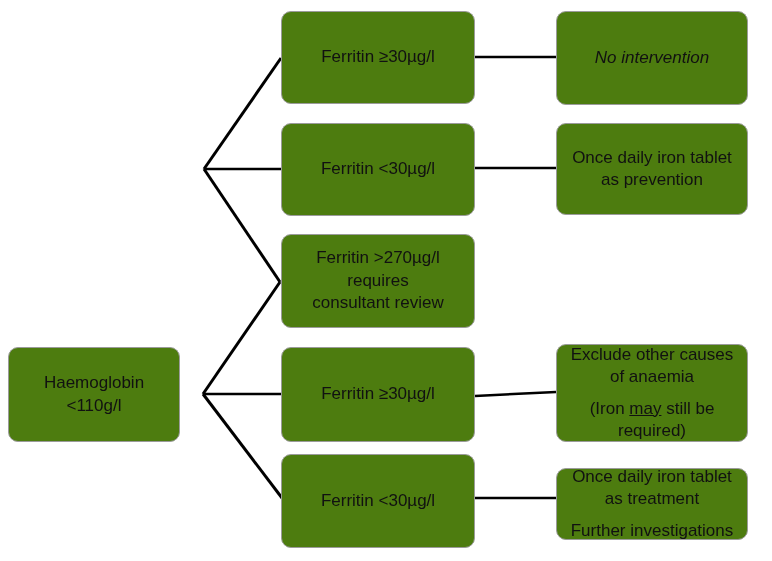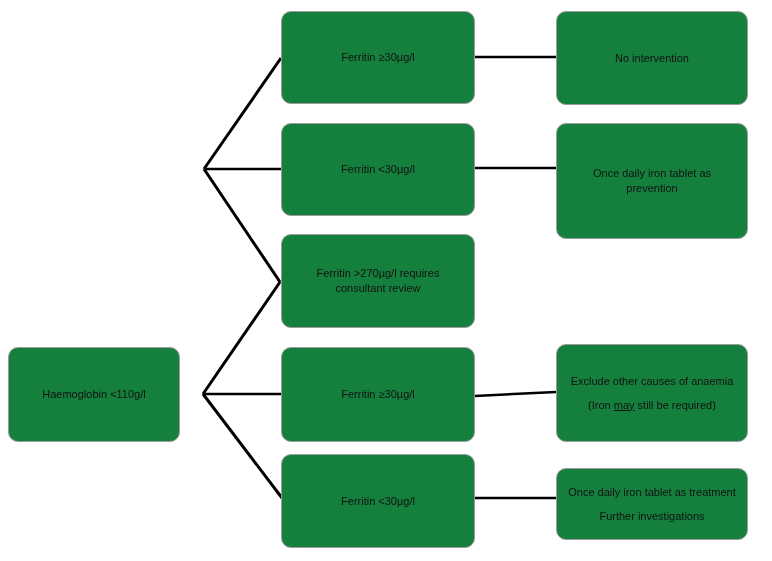--- a/index.html
+++ b/index.html
@@ -19,48 +19,48 @@
   .connectors {
     position: absolute;
     left: 0;
     top: 0;
     width: 772px;
     height: 561px;
   }
   .node {
     position: absolute;
     box-sizing: border-box;
-    background: #15803d;
+    background: #4d7c0f;
     border: 1px solid #9b9b9b;
     border-radius: 10px;
     display: flex;
     flex-direction: column;
     align-items: center;
     justify-content: center;
     text-align: center;
-    font-size: 11px;
+    font-size: 17px;
     line-height: 1.32;
     padding: 6px 12px;
   }
   .node p { margin: 0; }
   .node p + p { margin-top: 9px; }
   .u { text-decoration: underline; }
 
   
   .hb-high  { left: 8px;   top: 122px; width: 196px; height: 95px; }
   .hb-low   { left: 8px;   top: 347px; width: 172px; height: 95px; }
   
   .fe-ge30-top { left: 281px; top: 11px;  width: 194px; height: 93px; }
   .fe-lt30-top { left: 281px; top: 123px; width: 194px; height: 93px; }
   .fe-gt270    { left: 281px; top: 234px; width: 194px; height: 94px; padding: 6px 28px; }
   .fe-ge30-bot { left: 281px; top: 347px; width: 194px; height: 95px; }
   .fe-lt30-bot { left: 281px; top: 454px; width: 194px; height: 94px; }
   
-  .no-interv   { left: 556px; top: 11px;  width: 192px; height: 94px; }
-  .prevention  { left: 556px; top: 123px; width: 192px; height: 116px; }
+  .no-interv   { left: 556px; top: 11px;  width: 192px; height: 94px; font-style: italic; }
+  .prevention  { left: 556px; top: 123px; width: 192px; height: 92px; }
   .exclude     { left: 556px; top: 344px; width: 192px; height: 98px; padding: 4px 8px; }
   .treatment   { left: 556px; top: 468px; width: 192px; height: 72px; padding: 6px 8px; }
 </style>
 </head>
 <body>
 
 <div class="canvas">
 
   <svg class="connectors" viewBox="0 0 772 561" xmlns="http://www.w3.org/2000/svg">
 

